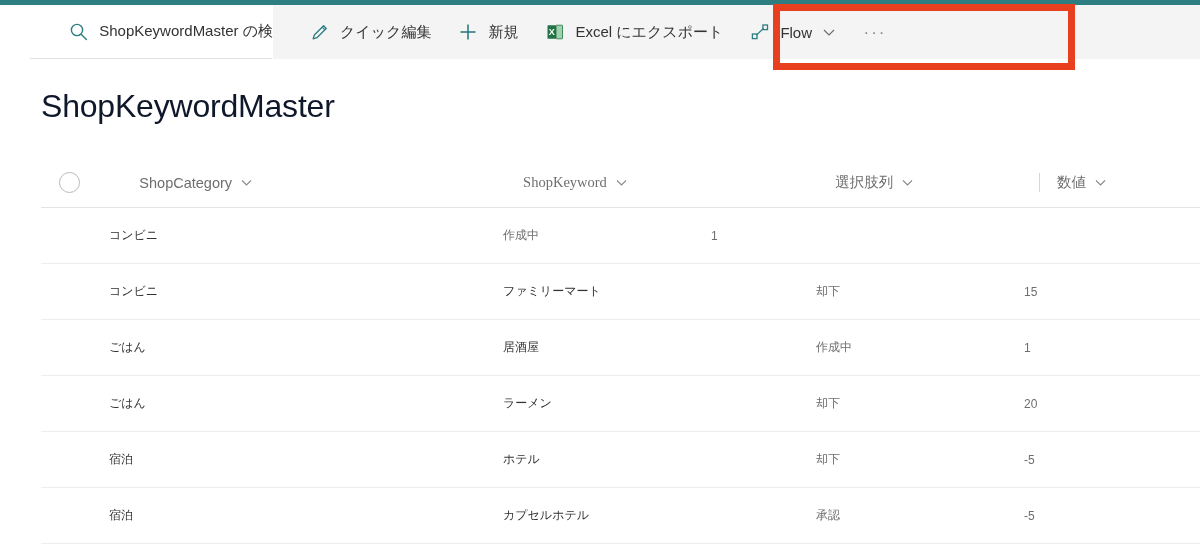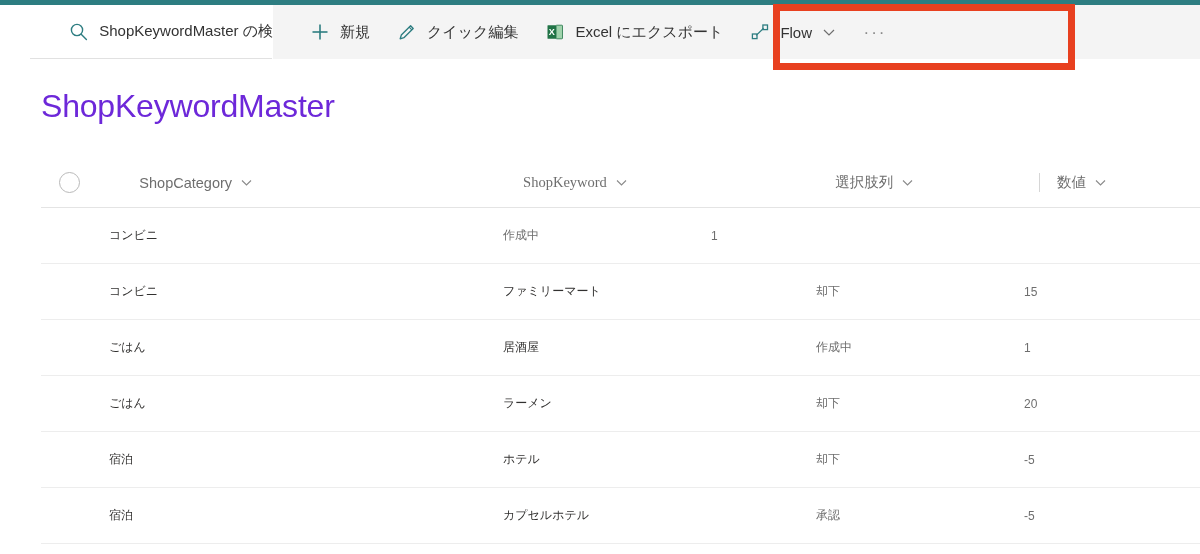--- a/index.html
+++ b/index.html
@@ -135,21 +135,21 @@
     z-index: 5;
   }
 
   
   .page-title {
     position: absolute;
     left: 41px;
     top: 88px;
     font-size: 32px;
     font-weight: 400;
-    color: #6d28d9;
+    color: #0f172a;
     letter-spacing: -0.2px;
   }
 
   
   .list {
     position: absolute;
     left: 41px;
     top: 158px;
     width: 1159px;
   }
@@ -233,35 +233,35 @@
       </svg>
     </span>
     <span class="search-text">ShopKeywordMaster の検</span>
   </div>
 
   <div class="toolbar">
 
     <div class="cmd">
       <span class="glyph">
         <svg width="20" height="20" viewBox="0 0 20 20">
-          <line x1="10" y1="2.5" x2="10" y2="17.5" stroke="#2d7d81" stroke-width="1.6"></line>
-          <line x1="2.5" y1="10" x2="17.5" y2="10" stroke="#2d7d81" stroke-width="1.6"></line>
-        </svg>
-      </span>
-      <span class="label">新規</span>
+          <path d="M3.2 16.8 L4.3 13.1 L13.6 3.8 L16.2 6.4 L6.9 15.7 Z" fill="none" stroke="#2d7d81" stroke-width="1.35" stroke-linejoin="round"></path>
+          <line x1="12.2" y1="5.2" x2="14.8" y2="7.8" stroke="#2d7d81" stroke-width="1.2"></line>
+        </svg>
+      </span>
+      <span class="label">クイック編集</span>
     </div>
 
     <div class="cmd">
       <span class="glyph">
         <svg width="20" height="20" viewBox="0 0 20 20">
-          <path d="M3.2 16.8 L4.3 13.1 L13.6 3.8 L16.2 6.4 L6.9 15.7 Z" fill="none" stroke="#2d7d81" stroke-width="1.35" stroke-linejoin="round"></path>
-          <line x1="12.2" y1="5.2" x2="14.8" y2="7.8" stroke="#2d7d81" stroke-width="1.2"></line>
-        </svg>
-      </span>
-      <span class="label">クイック編集</span>
+          <line x1="10" y1="2.5" x2="10" y2="17.5" stroke="#2d7d81" stroke-width="1.6"></line>
+          <line x1="2.5" y1="10" x2="17.5" y2="10" stroke="#2d7d81" stroke-width="1.6"></line>
+        </svg>
+      </span>
+      <span class="label">新規</span>
     </div>
 
     <div class="cmd">
       <span class="glyph">
         <svg width="20" height="20" viewBox="0 0 20 20">
           <rect x="2.5" y="3.2" width="8.6" height="13.6" rx="0.6" fill="#217346"></rect>
           <rect x="11.1" y="3.2" width="6.4" height="13.6" rx="0.6" fill="#9fd2ab"></rect>
           <rect x="11.1" y="3.2" width="6.4" height="13.6" rx="0.6" fill="none" stroke="#217346" stroke-width="0.8"></rect>
           <text x="6.8" y="13.4" font-family="Liberation Sans, sans-serif" font-size="9" font-weight="bold" fill="#ffffff" text-anchor="middle">X</text>
         </svg>

